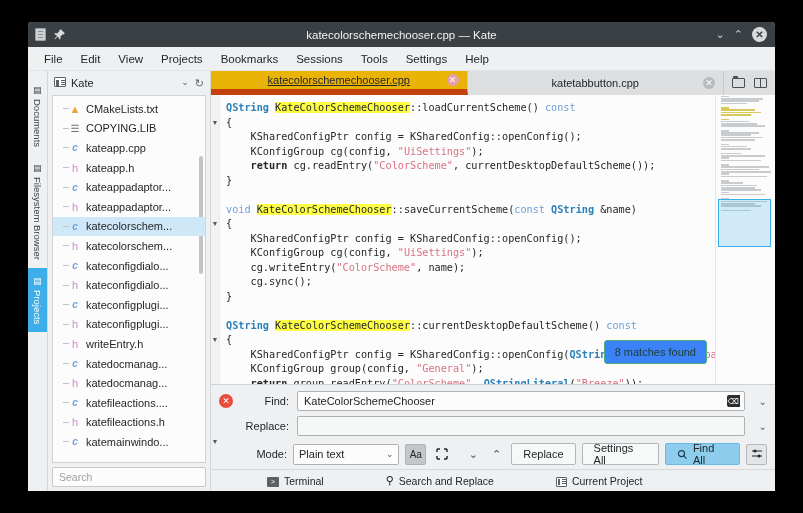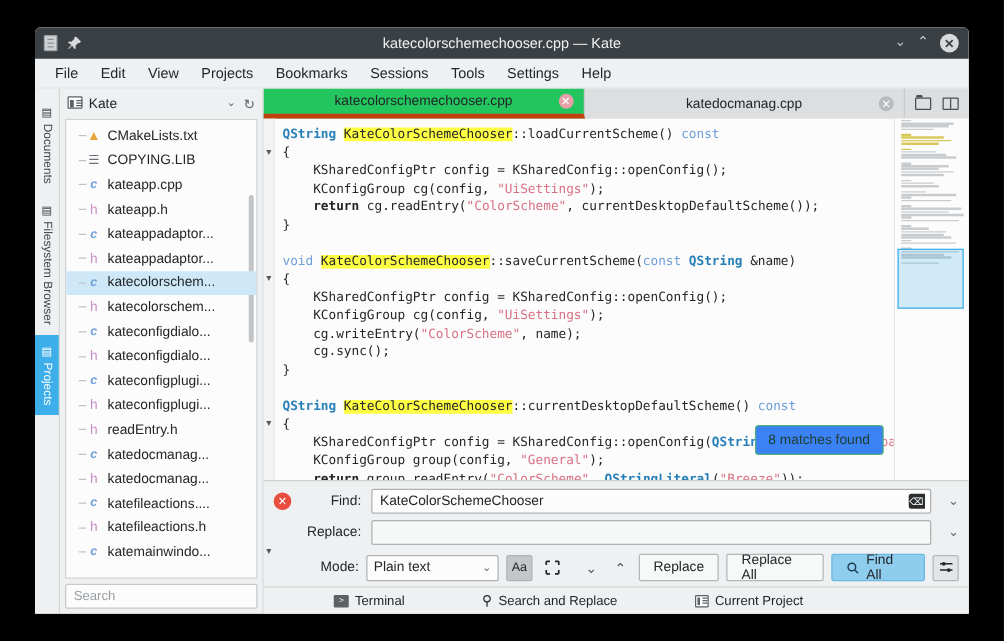--- a/index.html
+++ b/index.html
@@ -115,21 +115,21 @@
     font-size: 10.5px; color: #9a9fa3;
   }
   
   .main { flex: 1 1 auto; display: flex; flex-direction: column; min-width: 0; background:#eff0f1;}
   .tabbar { height: 24px; display: flex; align-items: stretch; background: #dcdedf; flex: 0 0 auto; }
   .etab {
     flex: 1 1 0; min-width: 0; display: flex; align-items: center; justify-content: center;
     position: relative; font-size: 11px; color: #232629;
     border-right: 1px solid #c8cacb;
   }
-  .etab.active { background: #22c55e; border-bottom: 4px solid #c2410c; }
+  .etab.active { background: #eab308; border-bottom: 6px solid #c2410c; text-decoration: underline; }
   .etab.inactive { background: #dcdedf; }
   .tab-close {
     position: absolute; right: 8px; width: 12px; height: 12px; border-radius: 50%;
     display: flex; align-items: center; justify-content: center;
     font-size: 9px; color: #fff;
   }
   .tab-close.red { background: #e8a0a8; }
   .tab-close.grey { background: #b8bcbf; }
   .tabbar-actions { display: flex; align-items: center; gap: 9px; padding: 0 8px; background: #dcdedf; }
   .folder-ico { width:13px; height:10px; border:1.3px solid #4a4f53; border-radius:1px; position:relative;}
@@ -205,21 +205,21 @@
   }
   .btn.primary { background: #8fcdee; border-color: #69b9e3; gap: 5px; }
   .gear-ico { width: 21px; height: 21px; background: #e4e5e6; border: 1px solid #b3b7ba;
               border-radius: 2px; display:flex; align-items:center; justify-content:center; font-size:10px;}
   .spacer { flex: 1 1 auto; }
   
   .statusbar {
     height: 22px; background: #eff0f1; border-top: 1px solid #d7d9da;
     display: flex; align-items: center; gap: 14px; padding-left: 8px; flex: 0 0 auto;
   }
-  .st-item { display: flex; align-items: center; gap: 5px; font-size: 10.5px; color: #232629; padding-left: 48px; }
+  .st-item { display: flex; align-items: flex-end; gap: 5px; font-size: 10.5px; color: #232629; padding-left: 48px; }
   .term-ico { width: 12px; height: 10px; background: #5c6166; color:#fff; font-size: 7px;
               display:flex; align-items:center; justify-content:center; border-radius:1px;}
   .proj-ico2 { width:11px;height:10px;border:1px solid #5c6166;border-radius:1px;background:#fff;position:relative;}
   .proj-ico2::before{content:"";position:absolute;left:1px;top:1px;width:2.5px;height:6px;background:#5c6166;}
   .proj-ico2::after{content:"";position:absolute;left:5px;top:1.5px;width:4px;height:1px;background:#5c6166;box-shadow:0 2px 0 #5c6166,0 4px 0 #5c6166;}
 </style>
 </head>
 <body>
 
 <div class="window">
@@ -322,21 +322,21 @@
           <div class="frow" style="position: relative;">
             <span class="fico cpp">c</span>
             <span>kateconfigplugi...</span>
           </div>
           <div class="frow" style="position: relative;">
             <span class="fico h">h</span>
             <span>kateconfigplugi...</span>
           </div>
           <div class="frow" style="position: relative;">
             <span class="fico h">h</span>
-            <span>readEntry.h</span>
+            <span>writeEntry.h</span>
           </div>
           <div class="frow" style="position: relative;">
             <span class="fico cpp">c</span>
             <span>katedocmanag...</span>
           </div>
           <div class="frow" style="position: relative;">
             <span class="fico h">h</span>
             <span>katedocmanag...</span>
           </div>
           <div class="frow" style="position: relative;">
@@ -358,21 +358,21 @@
     </div>
 
     <div class="main">
 
       <div class="tabbar">
         <div class="etab active">
           <span>katecolorschemechooser.cpp</span>
           <span class="tab-close red">✕</span>
         </div>
         <div class="etab inactive">
-          <span>katedocmanag.cpp</span>
+          <span>katetabbutton.cpp</span>
           <span class="tab-close grey">✕</span>
         </div>
         <div class="tabbar-actions">
           <span class="folder-ico"></span>
           <span class="split-ico"></span>
         </div>
       </div>
 
       <div class="editor-wrap">
         <div class="fold-col" id="foldcol">
@@ -488,21 +488,21 @@
           <span class="tgl on">Aa</span>
           <span class="tgl">
             <svg width="12" height="12" viewBox="0 0 12 12">
               <path d="M1 1h3M1 1v3M11 1H8M11 1v3M1 11h3M1 11V8M11 11H8M11 11V8" stroke="#232629" stroke-width="1.4" fill="none"></path>
             </svg>
           </span>
           <span class="spacer"></span>
           <span class="navbtn">⌄</span>
           <span class="navbtn">⌃</span>
           <span class="btn">Replace</span>
-          <span class="btn">Replace All</span>
+          <span class="btn">Settings All</span>
           <span class="btn primary">
             <svg width="11" height="11" viewBox="0 0 12 12">
               <circle cx="5" cy="5" r="3.4" stroke="#1b3d52" stroke-width="1.3" fill="none"></circle>
               <path d="M7.6 7.6L10.6 10.6" stroke="#1b3d52" stroke-width="1.3"></path>
             </svg>
             <span>Find All</span>
           </span>
           <span class="gear-ico">
             <svg width="12" height="12" viewBox="0 0 12 12">
               <path d="M1 3h10M1 8h10" stroke="#232629" stroke-width="1.2"></path>

